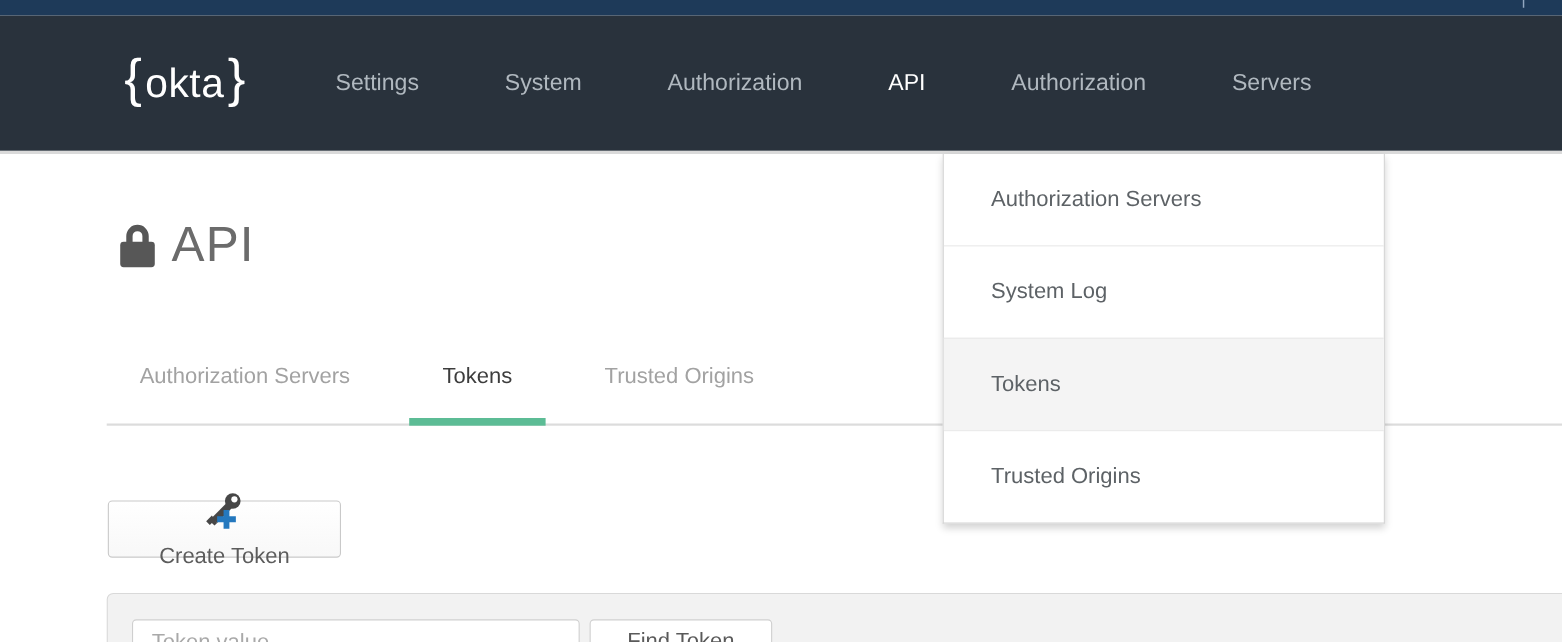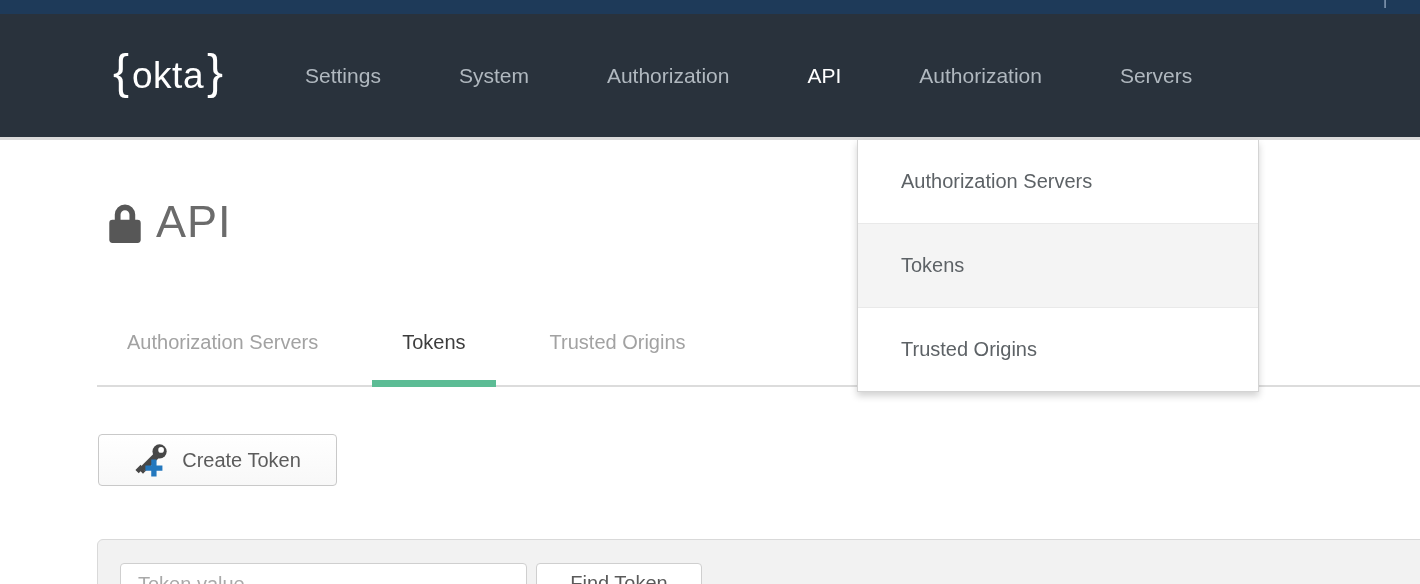--- a/index.html
+++ b/index.html
@@ -72,26 +72,26 @@
     content:""; position:absolute; left:0; right:0; bottom:0; height:7px;
     background:#5cbc95;
   }
   .tab-rule {
     position:absolute; left:97px; right:0; top:385px; height:2px;
     background:#dcdcdc; z-index:4;
   }
 
   
   .create-btn {
-    position:absolute; left:98px; top:434px; width:239px; height:52px;
+    position:absolute; left:98px; top:455px; width:212px; height:52px;
     background:linear-gradient(#ffffff,#f8f8f8);
     border:1px solid #c9c9c9; border-radius:4px;
     display:flex; align-items:center; justify-content:center; gap:12px;
     font-family:"Liberation Sans", sans-serif;
-    font-size:20px; font-weight:400; color:#5c5c5c; cursor:pointer;
+    font-size:20px; font-weight:400; color:#5c5c5c; cursor:pointer;flex-direction:column;
   }
 
   
   .token-panel {
     position:absolute; left:97px; top:539px; width:1360px; height:80px;
     background:#f2f2f2; border:1px solid #d9d9d9; border-radius:6px 6px 0 0;
   }
   .token-input {
     position:absolute; left:22px; top:23px; width:388px; height:40px;
     background:#ffffff; border:1px solid #cfcfcf; border-radius:4px;
@@ -127,20 +127,21 @@
       <span class="nav-item">Authorization</span>
       <span class="nav-item active">API</span>
       <span class="nav-item">Authorization</span>
       <span class="nav-item">Servers</span>
     </div>
   </div>
   <div class="navbar-edge"></div>
 
   <div class="menu">
     <div class="menu-item">Authorization Servers</div>
+    <div class="menu-item">System Log</div>
     <div class="menu-item highlighted">Tokens</div>
     <div class="menu-item">Trusted Origins</div>
   </div>
 
   <span class="lock-icon">
     <svg width="38" height="44" viewBox="0 0 36 42">
       <path d="M11 20 v-7 a7 7 0 0 1 14 0 v7" fill="none" stroke="#575757" stroke-width="5.5"></path>
       <rect x="3" y="18" width="30" height="22" rx="3" fill="#575757"></rect>
     </svg>
   </span>

